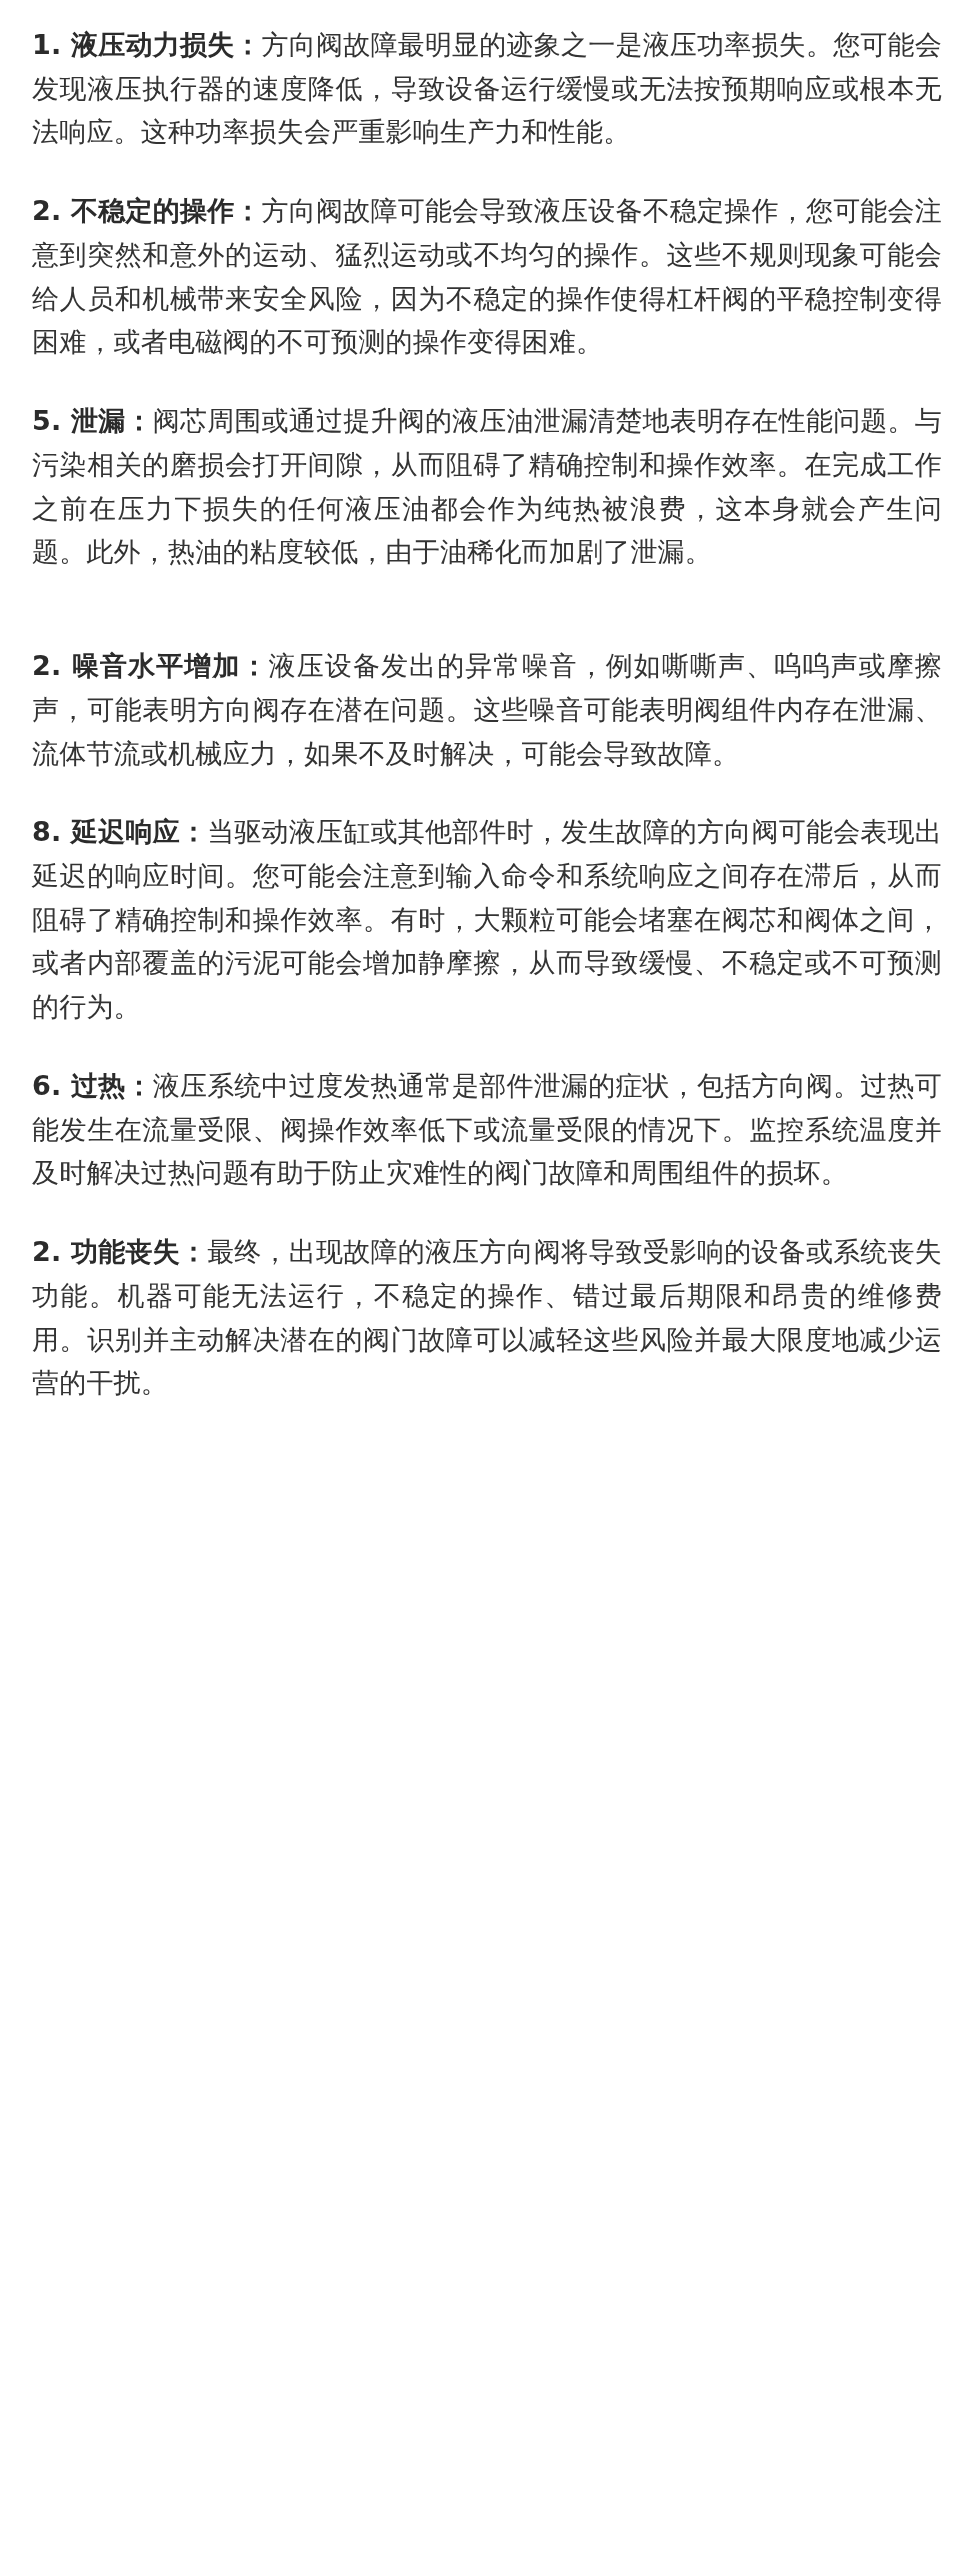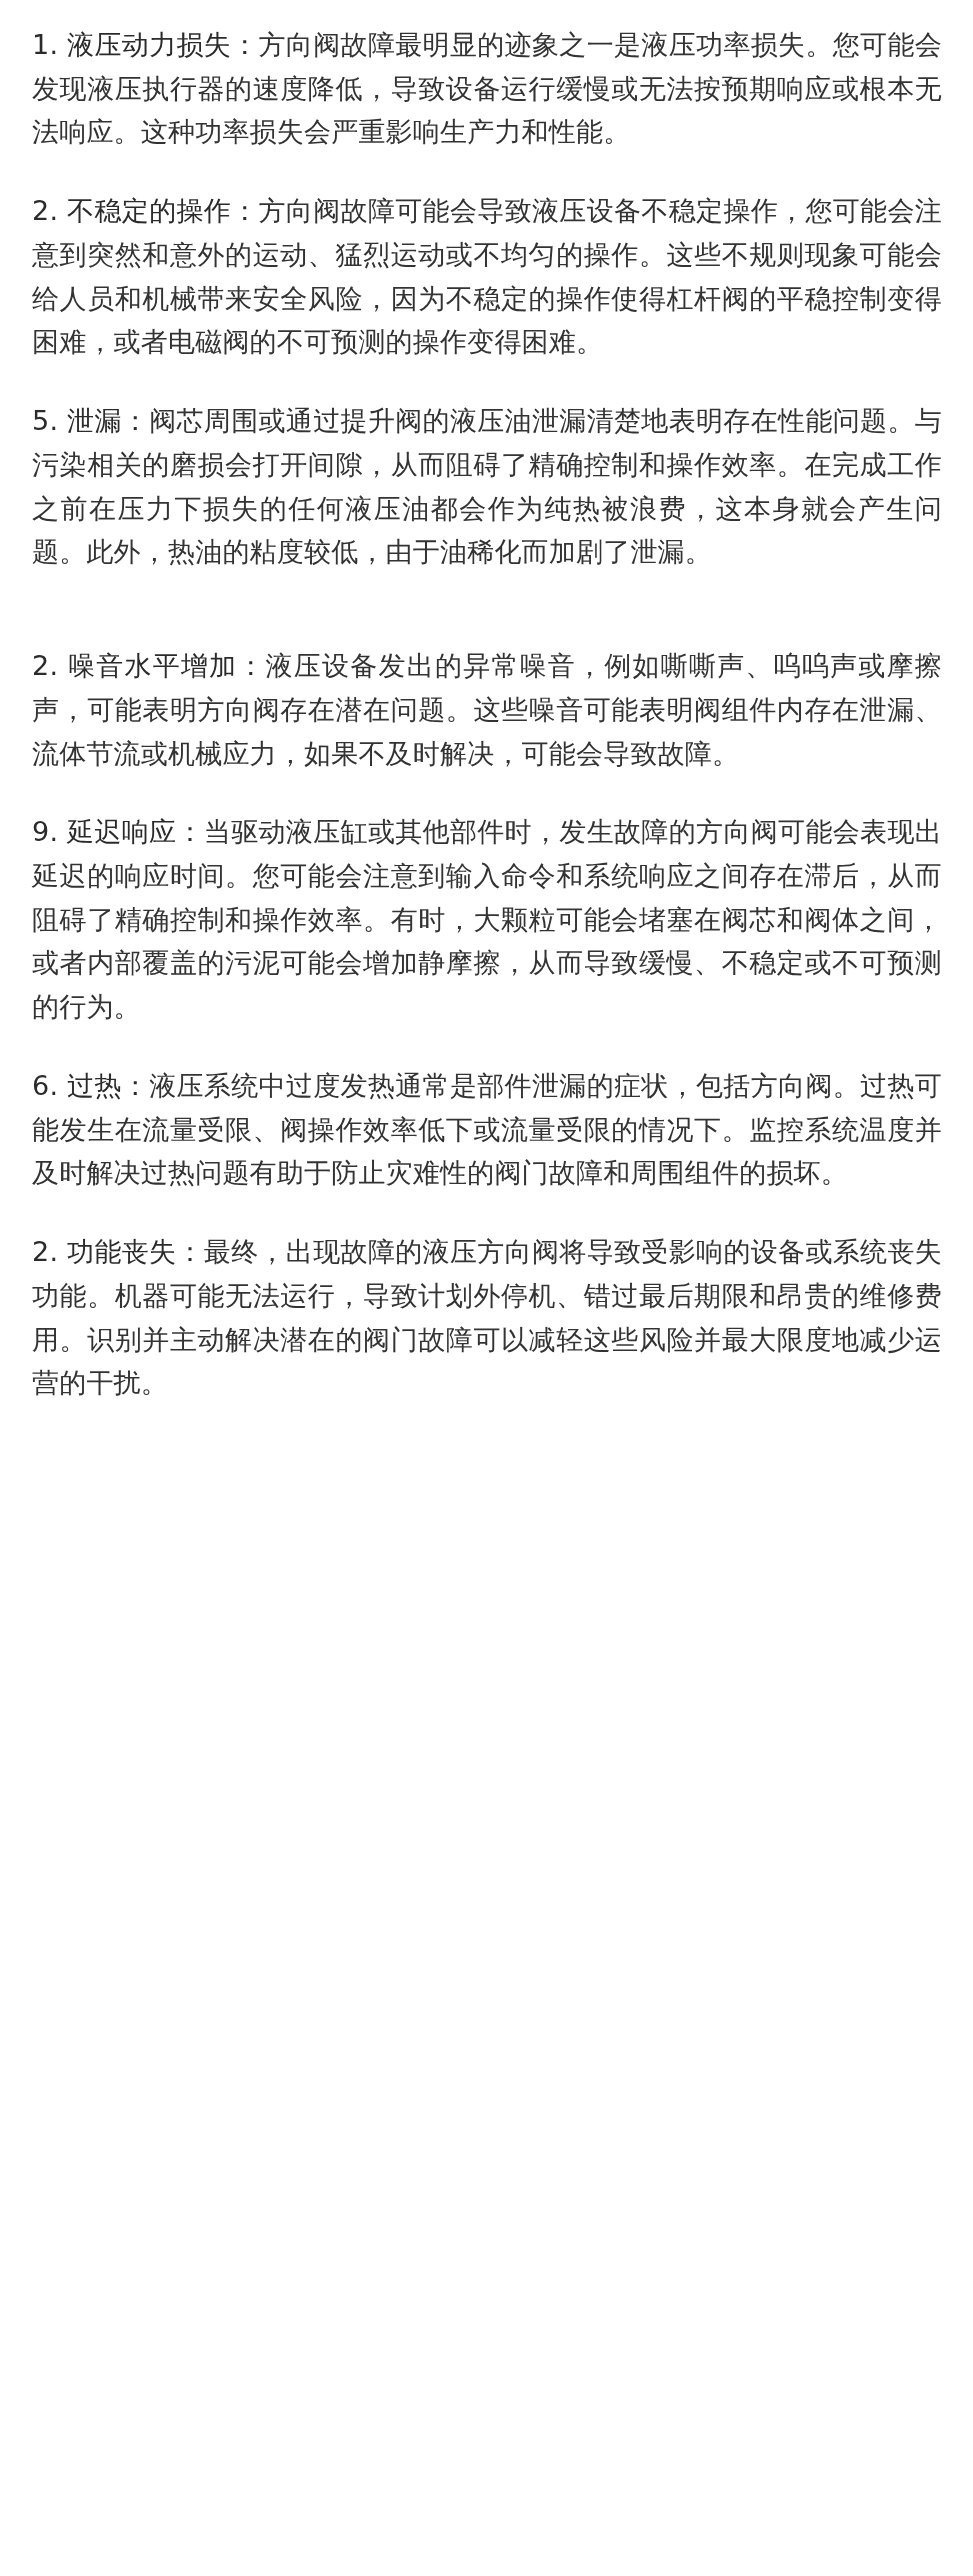--- a/index.html
+++ b/index.html
@@ -26,21 +26,21 @@
     color: #333333;
     margin: 0 0 35px 0;
     text-align: justify;
     text-justify: inter-ideograph;
     letter-spacing: 0.2px;
   }
   .para:last-child {
     margin-bottom: 0;
   }
   .para .lead {
-    font-weight: normal;
+    font-weight: bold;
     color: #2b2b2b;
   }
   .para .body {
     font-weight: normal;
   }
   .gap-after {
     margin-bottom: 70px;
   }
 </style>
 </head>
@@ -58,25 +58,25 @@
 
   <p class="para gap-after">
     <span class="lead">5. 泄漏：</span><span class="body">阀芯周围或通过提升阀的液压油泄漏清楚地表明存在性能问题。与污染相关的磨损会打开间隙，从而阻碍了精确控制和操作效率。在完成工作之前在压力下损失的任何液压油都会作为纯热被浪费，这本身就会产生问题。此外，热油的粘度较低，由于油稀化而加剧了泄漏。</span>
   </p>
 
   <p class="para">
     <span class="lead">2. 噪音水平增加：</span><span class="body">液压设备发出的异常噪音，例如嘶嘶声、呜呜声或摩擦声，可能表明方向阀存在潜在问题。这些噪音可能表明阀组件内存在泄漏、流体节流或机械应力，如果不及时解决，可能会导致故障。</span>
   </p>
 
   <p class="para">
-    <span class="lead">9. 延迟响应：</span><span class="body">当驱动液压缸或其他部件时，发生故障的方向阀可能会表现出延迟的响应时间。您可能会注意到输入命令和系统响应之间存在滞后，从而阻碍了精确控制和操作效率。有时，大颗粒可能会堵塞在阀芯和阀体之间，或者内部覆盖的污泥可能会增加静摩擦，从而导致缓慢、不稳定或不可预测的行为。</span>
+    <span class="lead">8. 延迟响应：</span><span class="body">当驱动液压缸或其他部件时，发生故障的方向阀可能会表现出延迟的响应时间。您可能会注意到输入命令和系统响应之间存在滞后，从而阻碍了精确控制和操作效率。有时，大颗粒可能会堵塞在阀芯和阀体之间，或者内部覆盖的污泥可能会增加静摩擦，从而导致缓慢、不稳定或不可预测的行为。</span>
   </p>
 
   <p class="para">
     <span class="lead">6. 过热：</span><span class="body">液压系统中过度发热通常是部件泄漏的症状，包括方向阀。过热可能发生在流量受限、阀操作效率低下或流量受限的情况下。监控系统温度并及时解决过热问题有助于防止灾难性的阀门故障和周围组件的损坏。</span>
   </p>
 
   <p class="para">
-    <span class="lead">2. 功能丧失：</span><span class="body">最终，出现故障的液压方向阀将导致受影响的设备或系统丧失功能。机器可能无法运行，导致计划外停机、错过最后期限和昂贵的维修费用。识别并主动解决潜在的阀门故障可以减轻这些风险并最大限度地减少运营的干扰。</span>
+    <span class="lead">2. 功能丧失：</span><span class="body">最终，出现故障的液压方向阀将导致受影响的设备或系统丧失功能。机器可能无法运行，不稳定的操作、错过最后期限和昂贵的维修费用。识别并主动解决潜在的阀门故障可以减轻这些风险并最大限度地减少运营的干扰。</span>
   </p>
 
 </div>
 
 
 </body></html>

